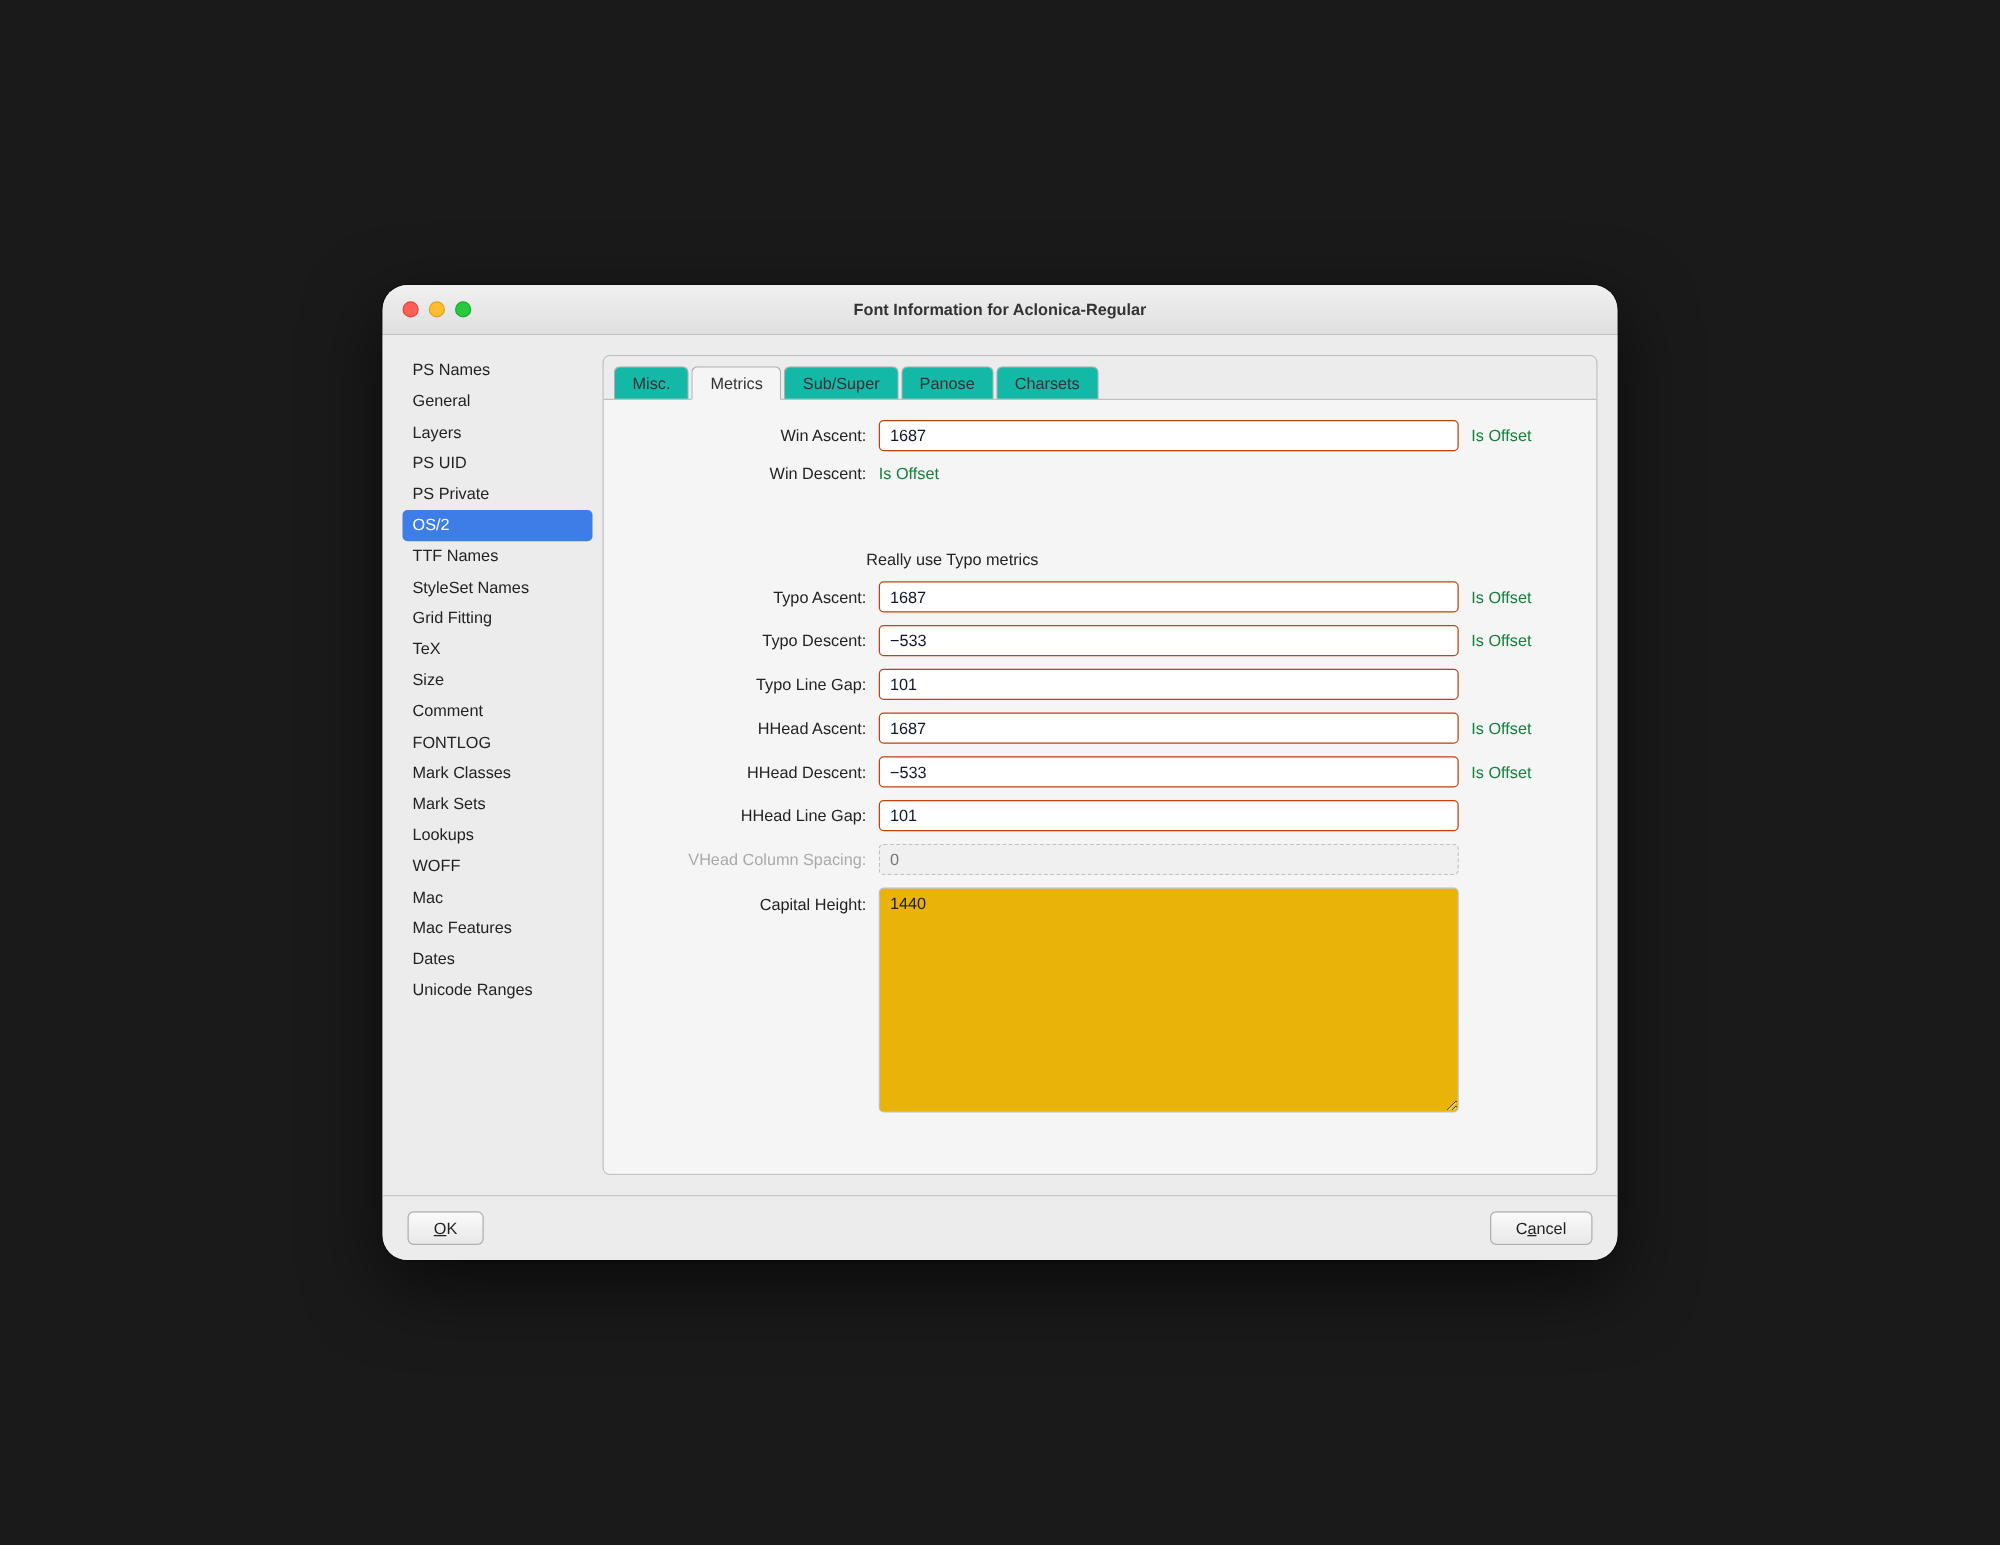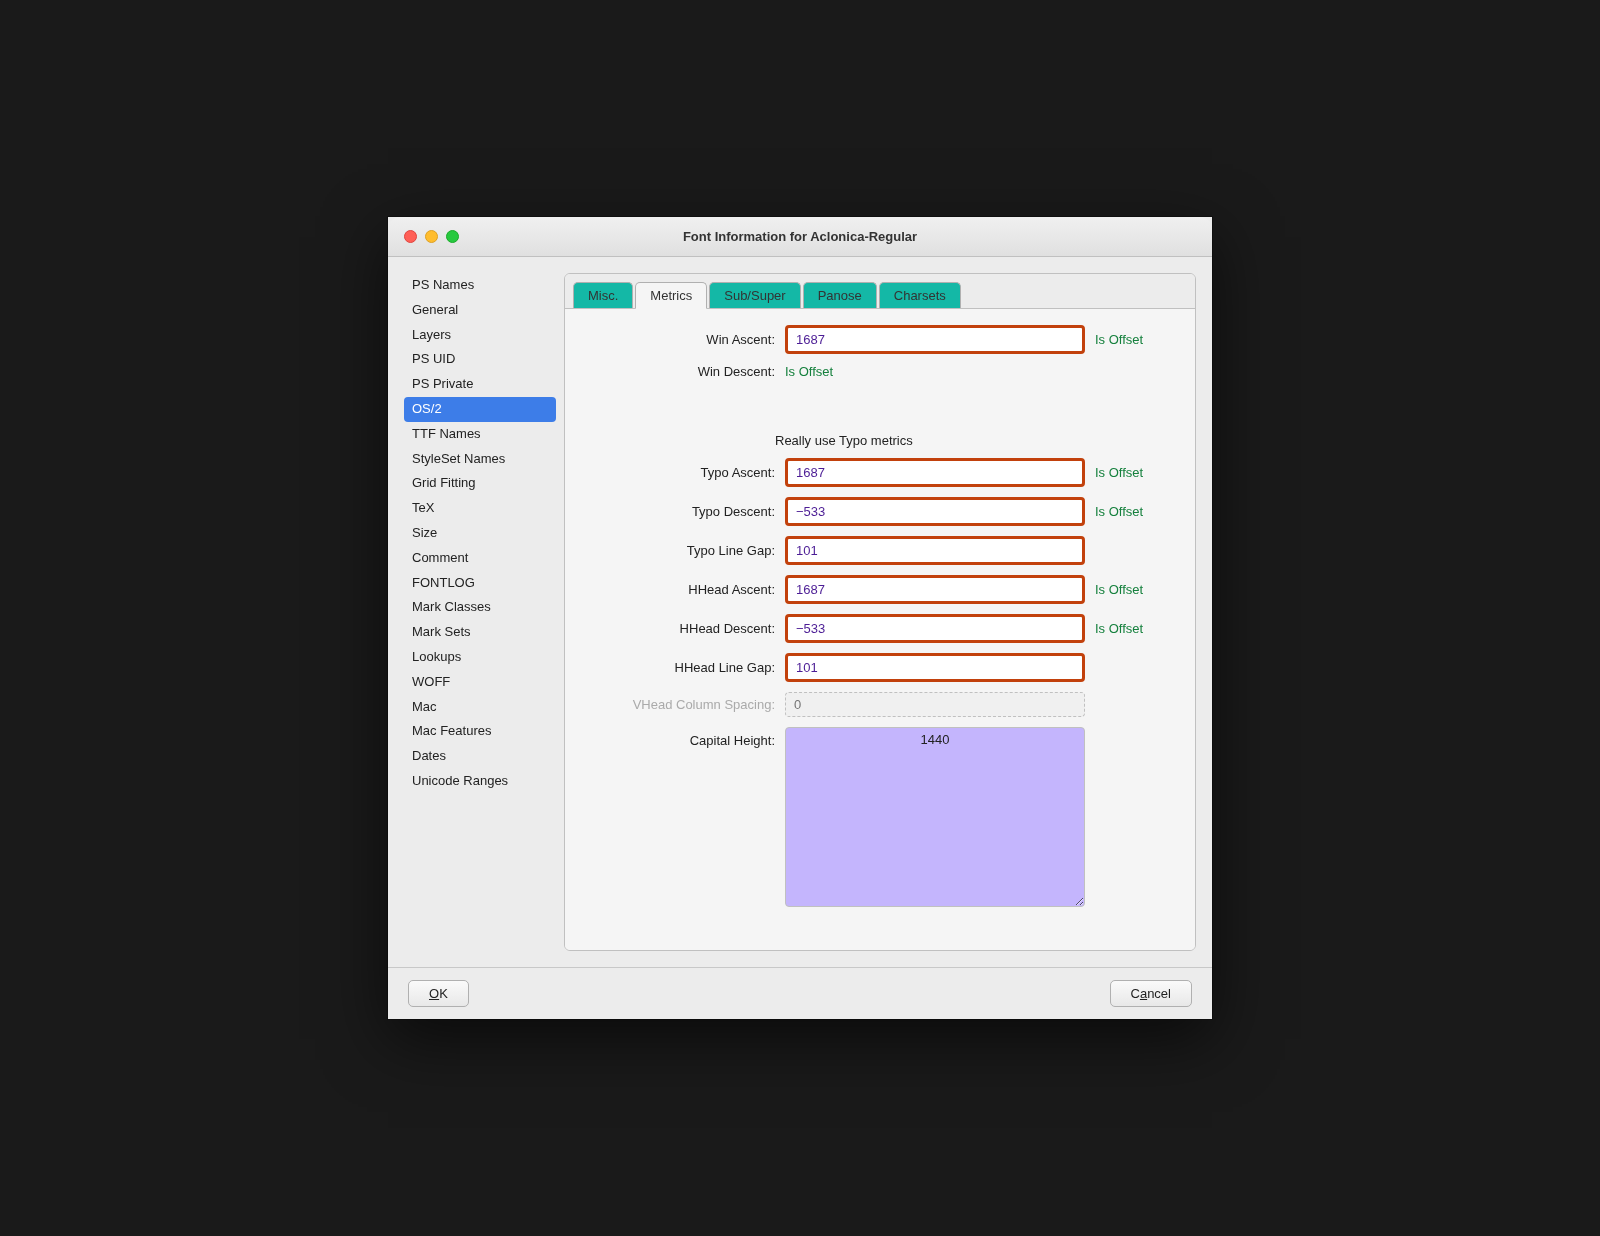--- a/index.html
+++ b/index.html
@@ -9,23 +9,23 @@
       display: flex;
       align-items: center;
       justify-content: center;
       min-height: 100vh;
       font-family: -apple-system, BlinkMacSystemFont, 'Helvetica Neue', Arial, sans-serif;
       font-size: 13px;
     }
 
     .window {
       background: #ececec;
-      border-radius: 0;
+      border-radius: 20px;
       box-shadow: 0 20px 60px rgba(0,0,0,0.6), 0 0 0 1px rgba(0,0,0,0.3);
-      width: 824px;
+      width: 988px;
       min-height: 780px;
       overflow: hidden;
       display: flex;
       flex-direction: column;
     }
 
     .titlebar {
       background: linear-gradient(to bottom, #f0f0f0, #e0e0e0);
       border-bottom: 1px solid #c0c0c0;
       border-radius: 12px 12px 0 0;
@@ -154,49 +154,48 @@
       color: #222;
       font-size: 13px;
     }
 
     .form-label.disabled {
       color: #aaa;
     }
 
     .form-input {
       flex: 1;
-      border: 3px solid #c2410c;
+      border: 1px solid #c2410c;
       border-radius: 4px;
       padding: 4px 8px;
       font-size: 13px;
       background: white;
-      color: #4c1d95;
+      color: #0f172a;
       outline: none;
     }
 
     .form-input.disabled {
       background: #f0f0f0;
       color: #aaa;
       border: 1px dashed #c0c0c0;
     }
 
     .form-textarea {
       flex: 1;
       border: 1px solid #c0c0c0;
       border-radius: 4px;
       padding: 4px 8px;
       font-size: 13px;
-      background: #c4b5fd;
+      background: #eab308;
       color: #222;
       height: 180px;
       resize: vertical;
       outline: none;
       font-family: inherit;
       vertical-align: top;
-      text-align: center;
     }
 
     .form-suffix {
       width: 80px;
       text-align: left;
       font-size: 13px;
       color: #15803d;
       flex-shrink: 0;
     }
 

